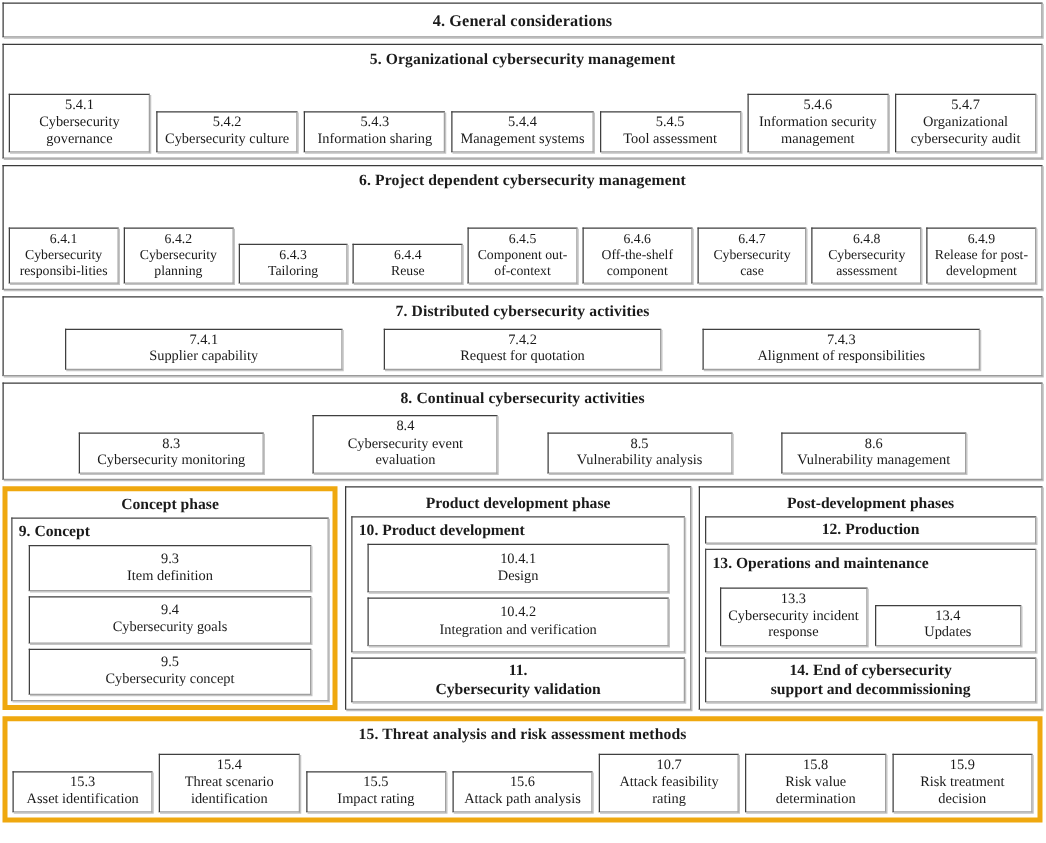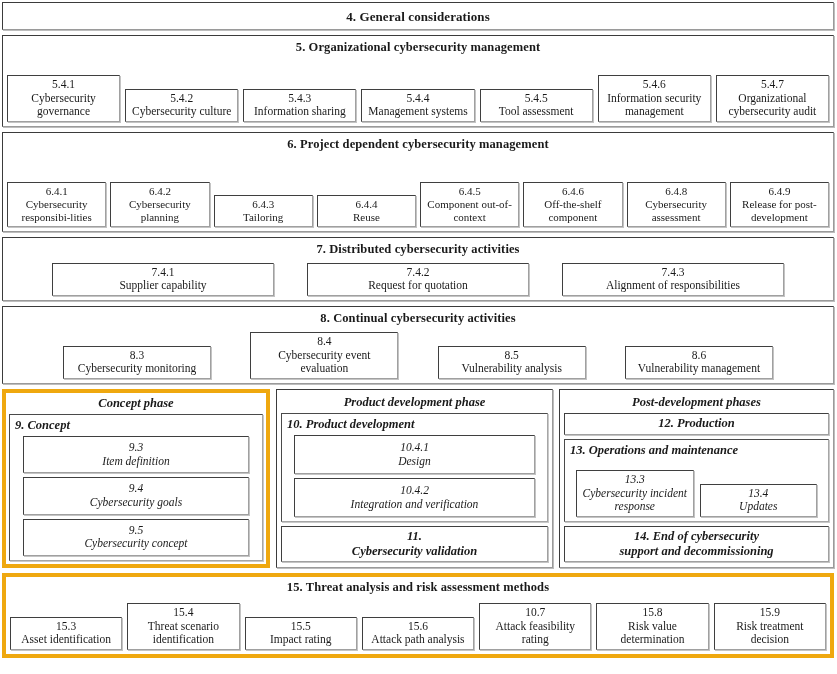--- a/index.html
+++ b/index.html
@@ -72,21 +72,21 @@
 
   
   #clause7 .row{height:36px;justify-content:space-between;padding:0 45px;}
   #clause7 .cell{width:222px;}
 
   
   #clause8 .row{height:50px;justify-content:space-between;padding:0 56px 0 56px;}
   #clause8 .cell{width:148px;}
 
   
-  .phases{display:flex;gap:6px;height:179px;font-style:italic;}
+  .phases{display:flex;gap:6px;height:179px;}
   .phase{
     box-sizing:border-box;
     display:flex;flex-direction:column;
     background:#fff;
     padding:3px 4px 5px 4px;
     border:1px solid #3b3b3b;
     border-right-color:#9a9a9a;
     border-bottom-color:#9a9a9a;
     box-shadow:1px 1px 0 0 #bdbdbd;
   }
@@ -202,20 +202,24 @@
       </div>
       <div class="cell">
         <span class="num">6.4.5</span>
         <span class="lbl">Component out-of-context</span>
       </div>
       <div class="cell">
         <span class="num">6.4.6</span>
         <span class="lbl">Off-the-shelf component</span>
       </div>
       <div class="cell">
+        <span class="num">6.4.7</span>
+        <span class="lbl">Cybersecurity case</span>
+      </div>
+      <div class="cell">
         <span class="num">6.4.8</span>
         <span class="lbl">Cybersecurity assessment</span>
       </div>
       <div class="cell">
         <span class="num">6.4.9</span>
         <span class="lbl">Release for post-development</span>
       </div>
     </div>
   </div>
 

